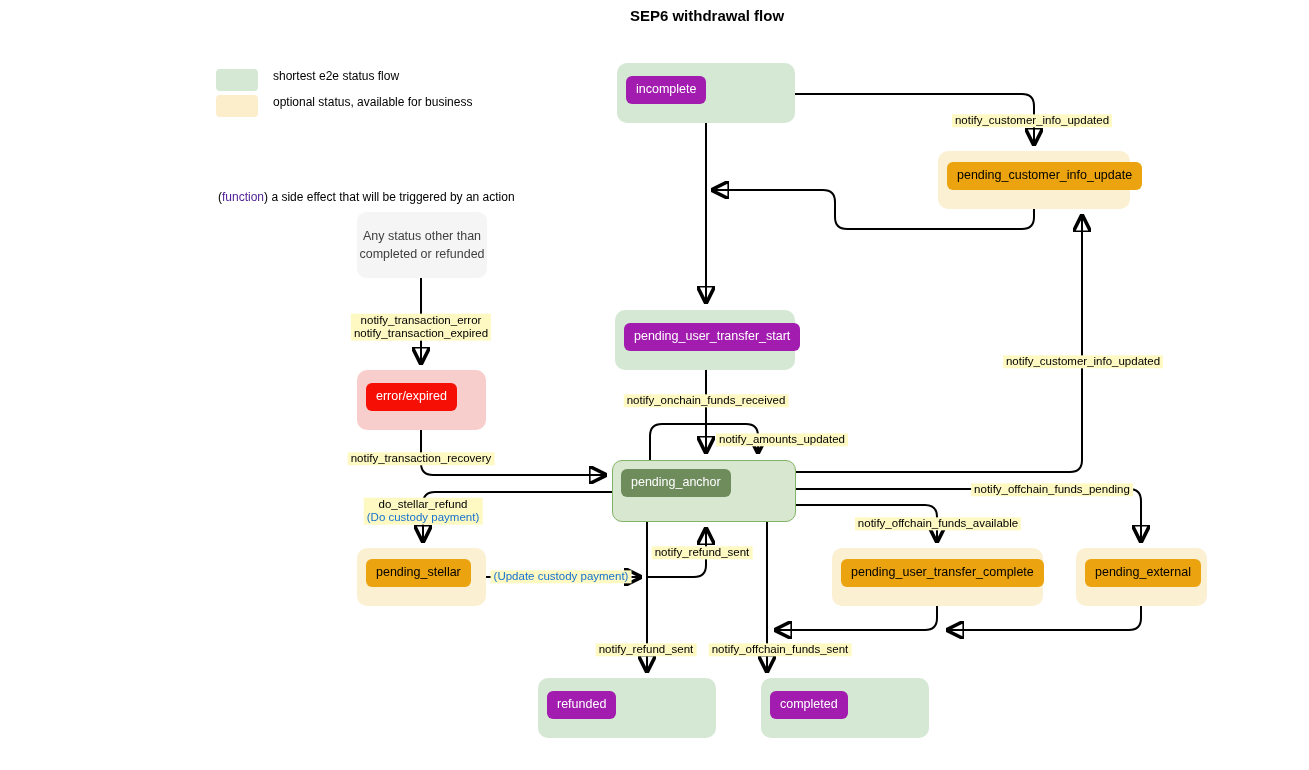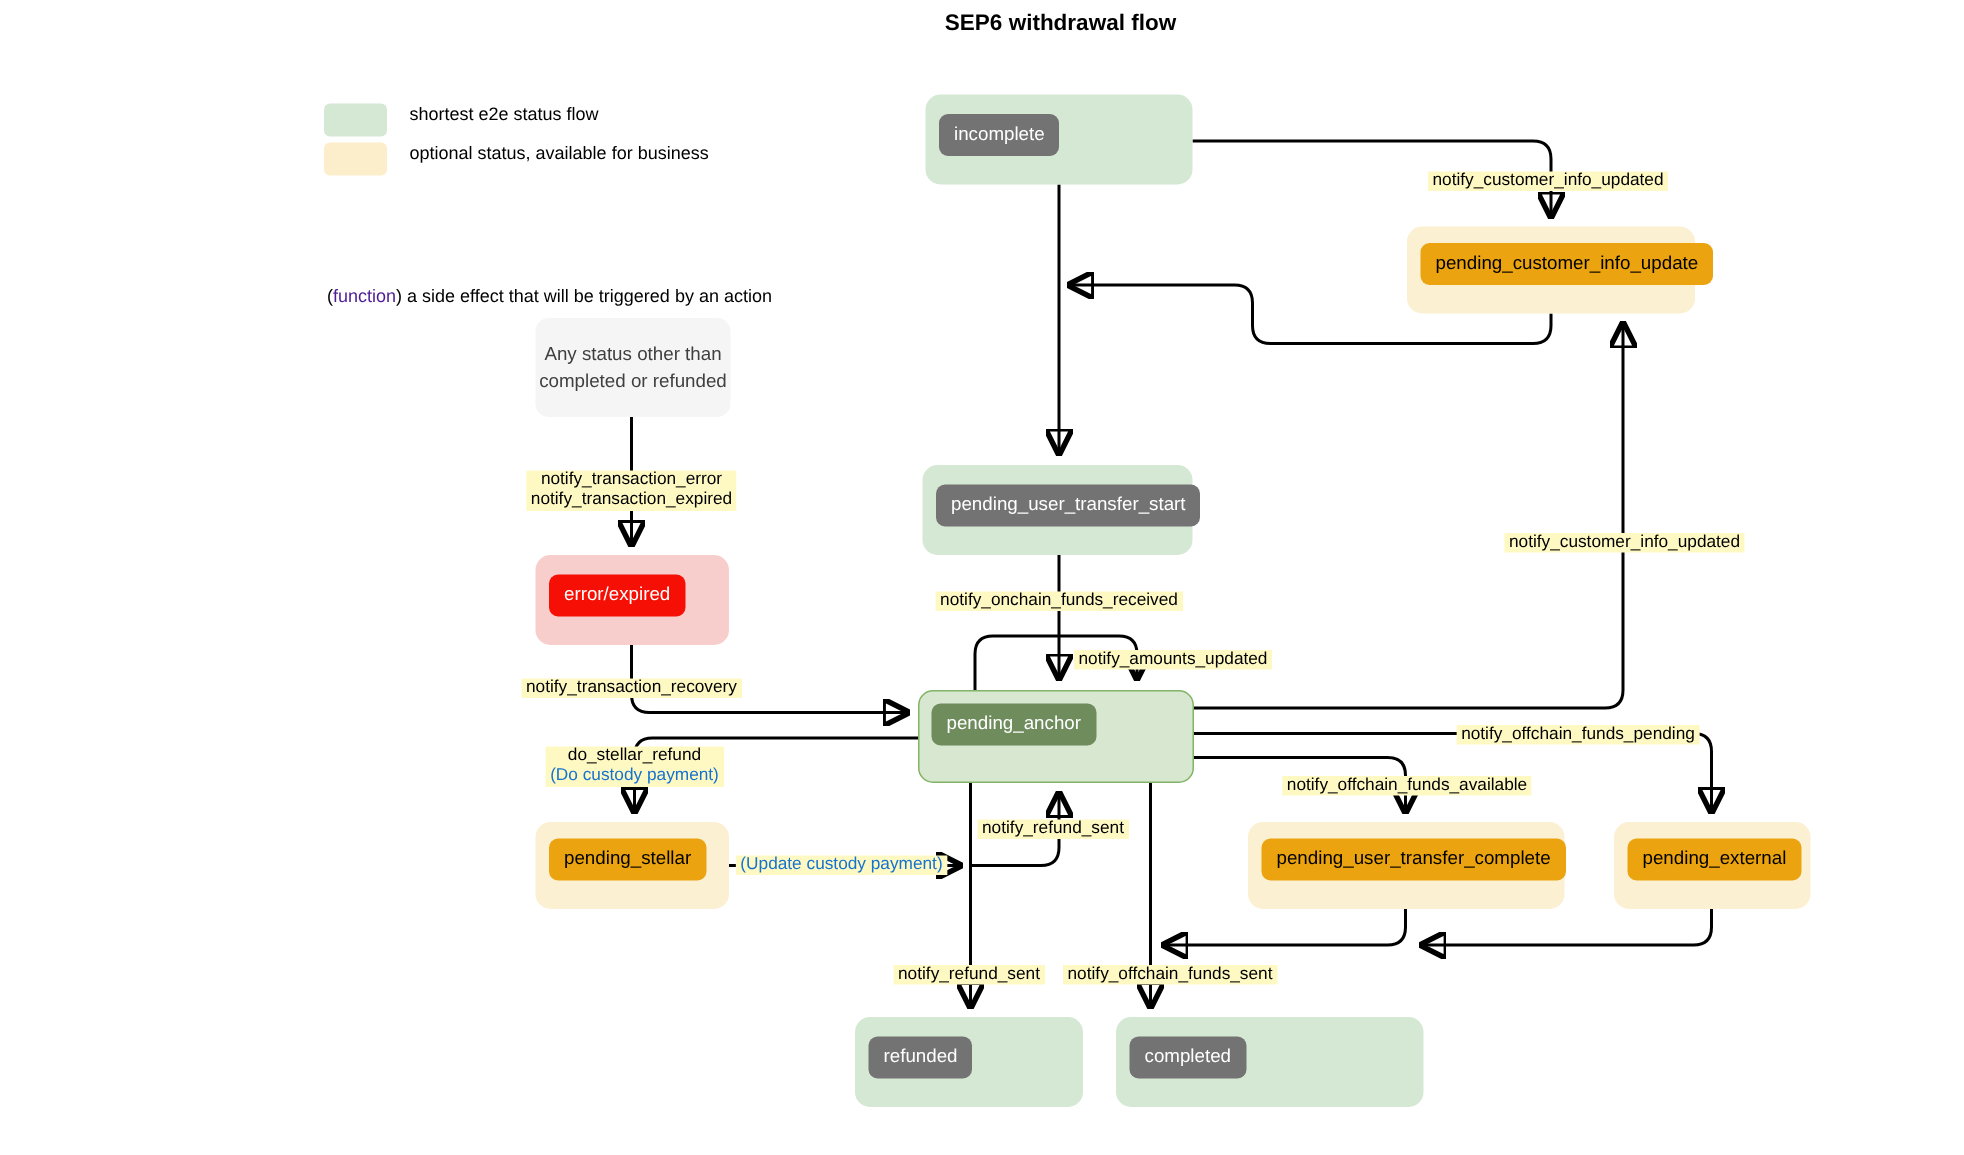--- a/index.html
+++ b/index.html
@@ -13,21 +13,21 @@
     position:absolute;transform:translateX(-50%);font-size:15px;font-weight:bold;
     white-space:nowrap;
   }
   
   .node{position:absolute;border-radius:10px;box-sizing:border-box;}
   .node .badge{
     position:absolute;left:9px;top:13px;padding:6px 10px;border-radius:6px;
     font-size:12.5px;white-space:nowrap;line-height:1.25;
   }
   .node.green{background:#d5e8d4;}
-  .node.green .badge{background:#737373;color:#fff;}
+  .node.green .badge{background:#a21caf;color:#fff;}
   .node.anchor{background:#d8e7d0;border:1.5px solid #82b366;}
   .node.anchor .badge{background:#6f8c5d;color:#fff;left:8px;top:8px;}
   .node.yellow{background:#fcf0d3;}
   .node.yellow .badge{background:#eba40f;color:#000;}
   .node.red{background:#f8cecc;}
   .node.red .badge{background:#f50f04;color:#fff;}
   .note{
     position:absolute;background:#f5f5f5;color:#3f3f3f;border-radius:9px;
     font-size:12.5px;text-align:center;display:flex;flex-direction:column;
     justify-content:center;line-height:1.45;
@@ -124,25 +124,25 @@
   </div>
 
   <div class="node yellow" style="left:832px;top:548px;width:211px;height:58px">
     <span class="badge" style="top:11px">pending_user_transfer_complete</span>
   </div>
 
   <div class="node yellow" style="left:1076px;top:548px;width:131px;height:58px">
     <span class="badge" style="top:11px">pending_external</span>
   </div>
 
-  <div class="node green" style="left:570px;top:678px;width:152px;height:60px">
+  <div class="node green" style="left:538px;top:678px;width:178px;height:60px">
     <span class="badge">refunded</span>
   </div>
 
-  <div class="node green" style="left:744px;top:678px;width:205px;height:60px">
+  <div class="node green" style="left:761px;top:678px;width:168px;height:60px">
     <span class="badge">completed</span>
   </div>
 
   <div class="elabel" style="left:1032px;top:121px">notify_customer_info_updated</div>
 
 
   <div class="elabel" style="left:706px;top:401px">notify_onchain_funds_received</div>
 
   <div class="elabel" style="left:782px;top:440px">notify_amounts_updated</div>
 

